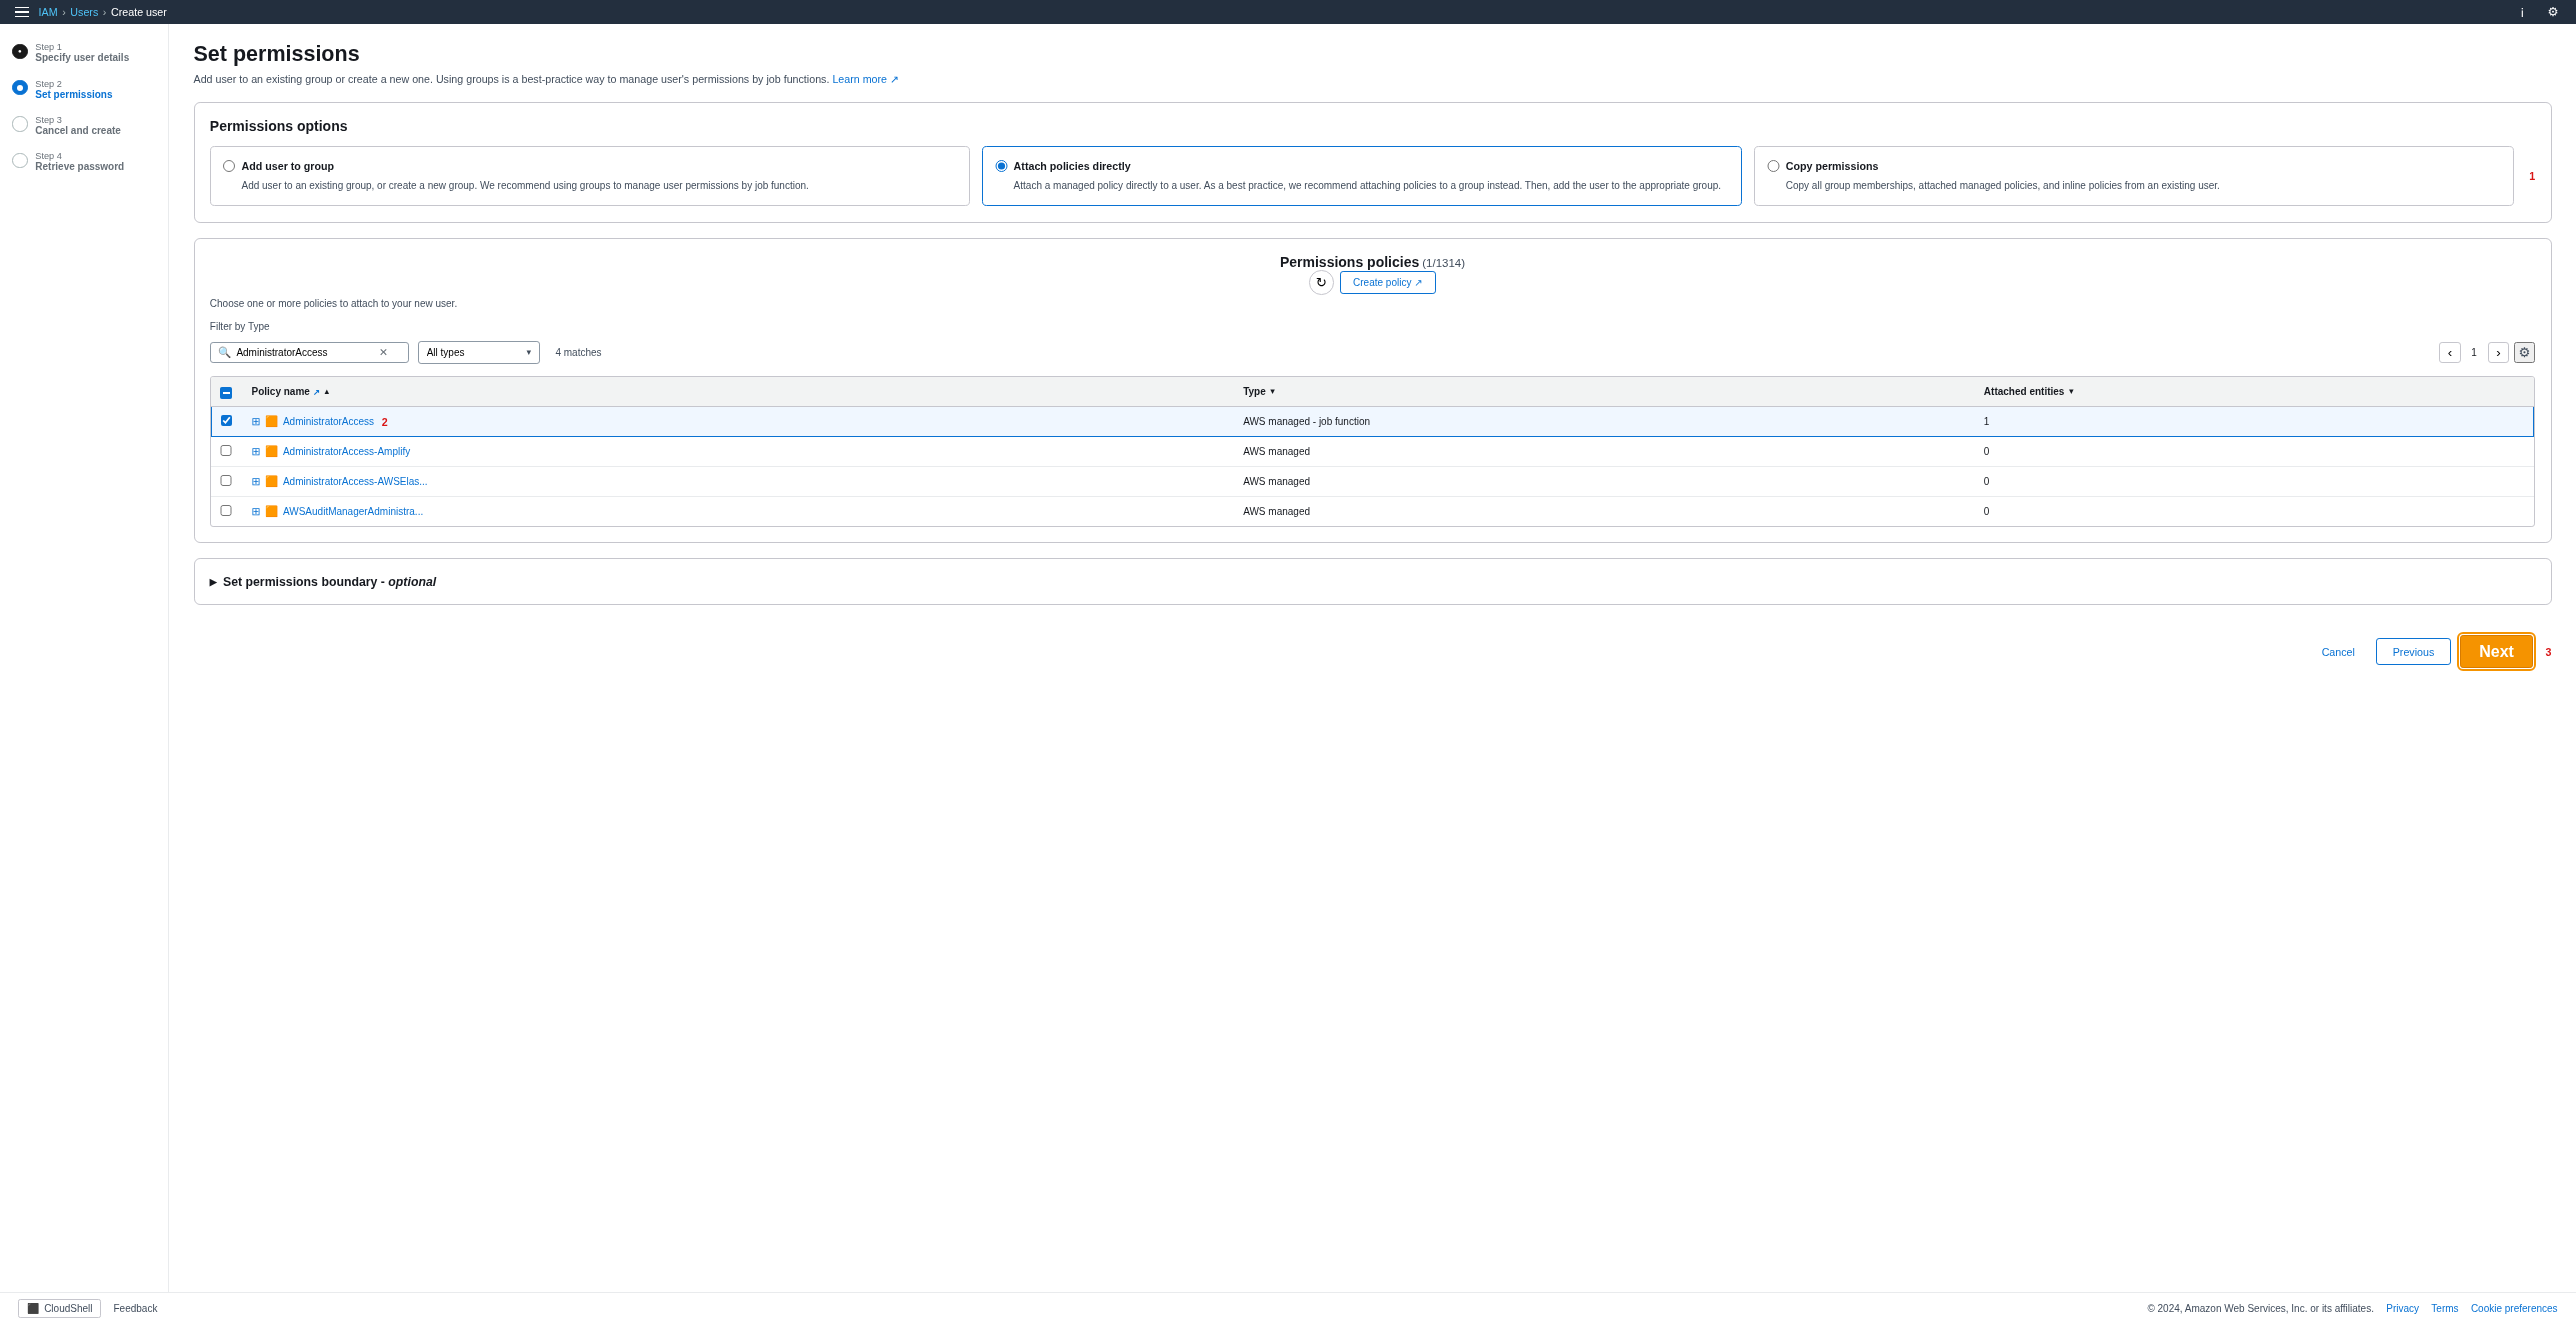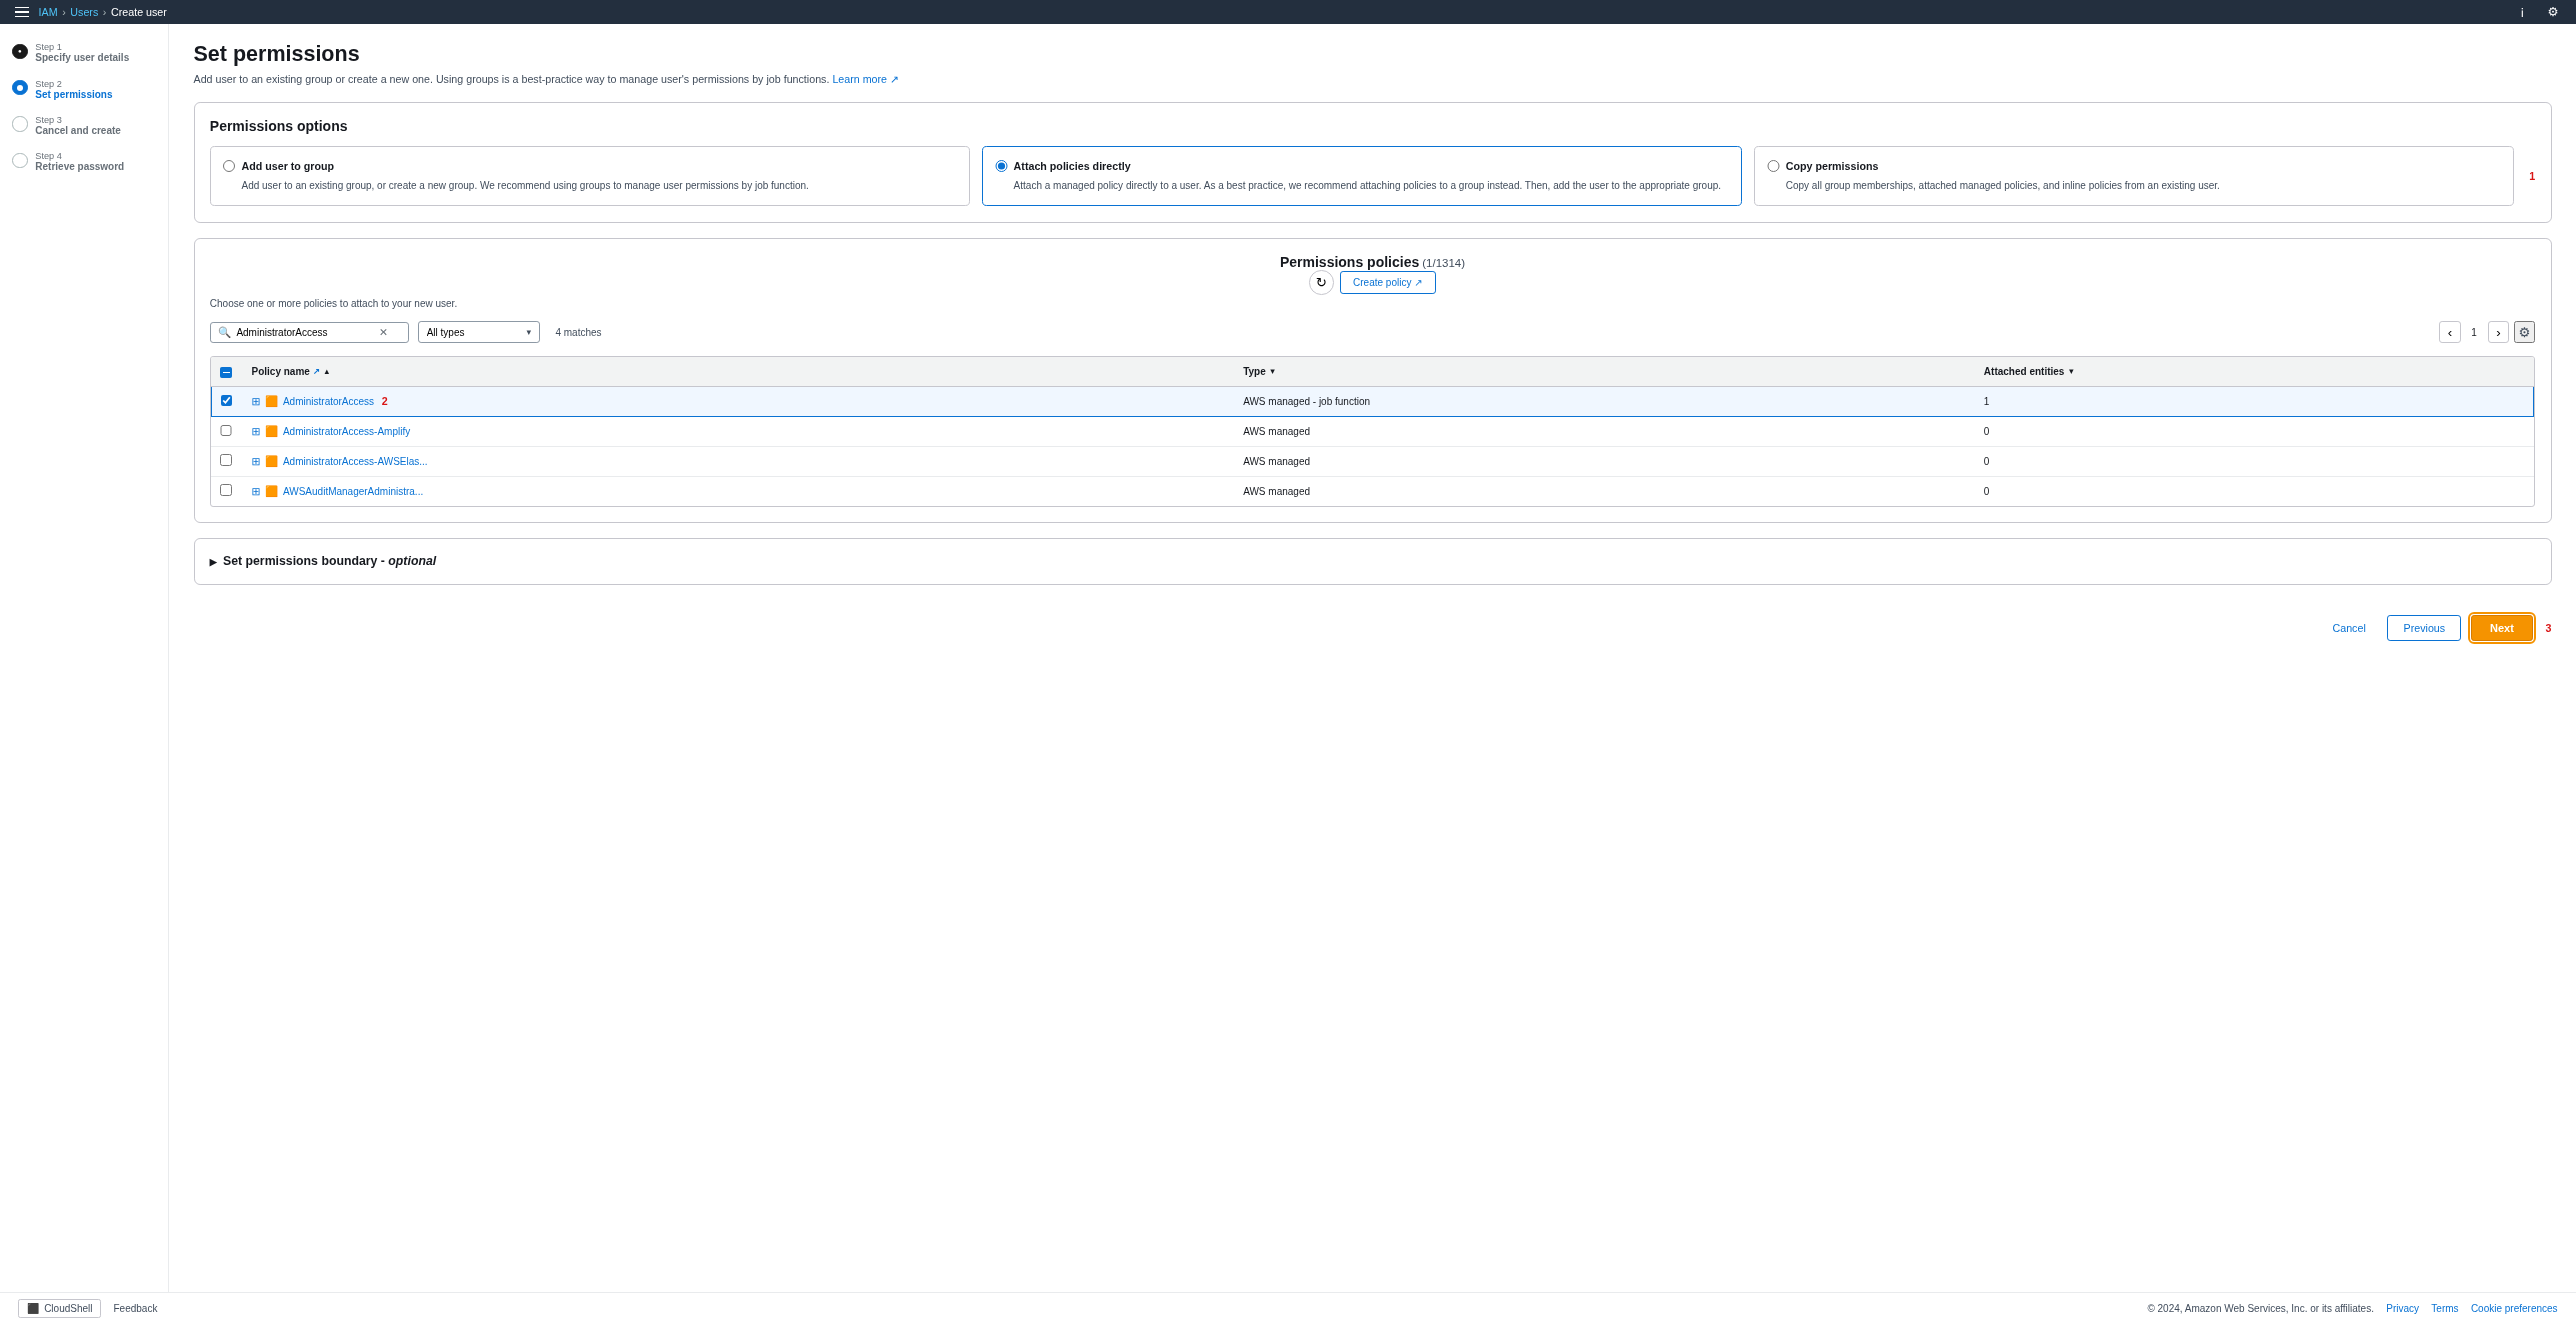--- a/index.html
+++ b/index.html
@@ -110,21 +110,21 @@
     .checkbox-indeterminate::after { content: ''; width: 7px; height: 1.5px; background: #fff; display: block; }
 
     
     .collapsible { display: flex; align-items: center; gap: 6.1px; cursor: pointer; font-size: 12.3px; font-weight: 600; }
     .collapsible-arrow { font-size: 9.2px; }
 
     
     .footer-actions { display: flex; justify-content: flex-end; align-items: center; gap: 9.2px; padding: 15.3px 0 7.7px; }
     .btn-cancel { background: #fff; color: #0972d3; border: none; font-size: 10.7px; cursor: pointer; padding: 6.1px 12.3px; }
     .btn-prev { background: #fff; color: #0972d3; border: 0.8px solid #0972d3; border-radius: 3.1px; padding: 6.1px 15.3px; font-size: 10.7px; cursor: pointer; }
-    .btn-next { background: #f59300; color: #fff; border: 1.5px solid #d77b00; border-radius: 3.1px; padding: 6.1px 18.4px; font-size: 11px; cursor: pointer; font-weight: 600; }
+    .btn-next { background: #f59300; color: #fff; border: 1.5px solid #d77b00; border-radius: 3.1px; padding: 6.1px 18.4px; font-size: 16px; cursor: pointer; font-weight: 600; }
 
     
     .bottom-bar { background: #fff; border-top: 0.8px solid #e9ebed; padding: 6.1px 18.4px; display: flex; align-items: center; gap: 12.3px; font-size: 10px; color: #414d5c; }
     .bottom-bar .cloudshell { display: flex; align-items: center; gap: 4.6px; cursor: pointer; border: 0.8px solid #c6c6cd; border-radius: 2.3px; padding: 3.1px 7.7px; }
     .bottom-bar .feedback { cursor: pointer; color: #414d5c; }
     .bottom-bar .copyright { margin-left: auto; }
     .bottom-bar .links { display: flex; gap: 12.3px; }
     .bottom-bar a { color: #0972d3; text-decoration: none; }
 
     
@@ -236,20 +236,23 @@
         </div>
         <div class="section-actions">
           <button class="btn-refresh" title="Refresh">↻</button>
           <button class="btn btn-outline">
             <span>Create policy</span> ↗
           </button>
         </div>
       </div>
       <p class="section-desc">Choose one or more policies to attach to your new user.</p>
 
+      <div style="display:flex; align-items:center; gap:6.1px; margin-bottom:9.2px;">
+        <span style="font-size:10px; color:#414d5c; font-weight:500;">Filter by Type</span>
+      </div>
       <div class="filter-row">
         <div class="search-box">
           <span style="color:#687078;">🔍</span>
           <input type="text" value="AdministratorAccess" style="">
           <span class="clear-btn">✕</span>
         </div>
         <div class="filter-select">
           <select>
             <option>All types</option>
             <option>AWS managed</option>

